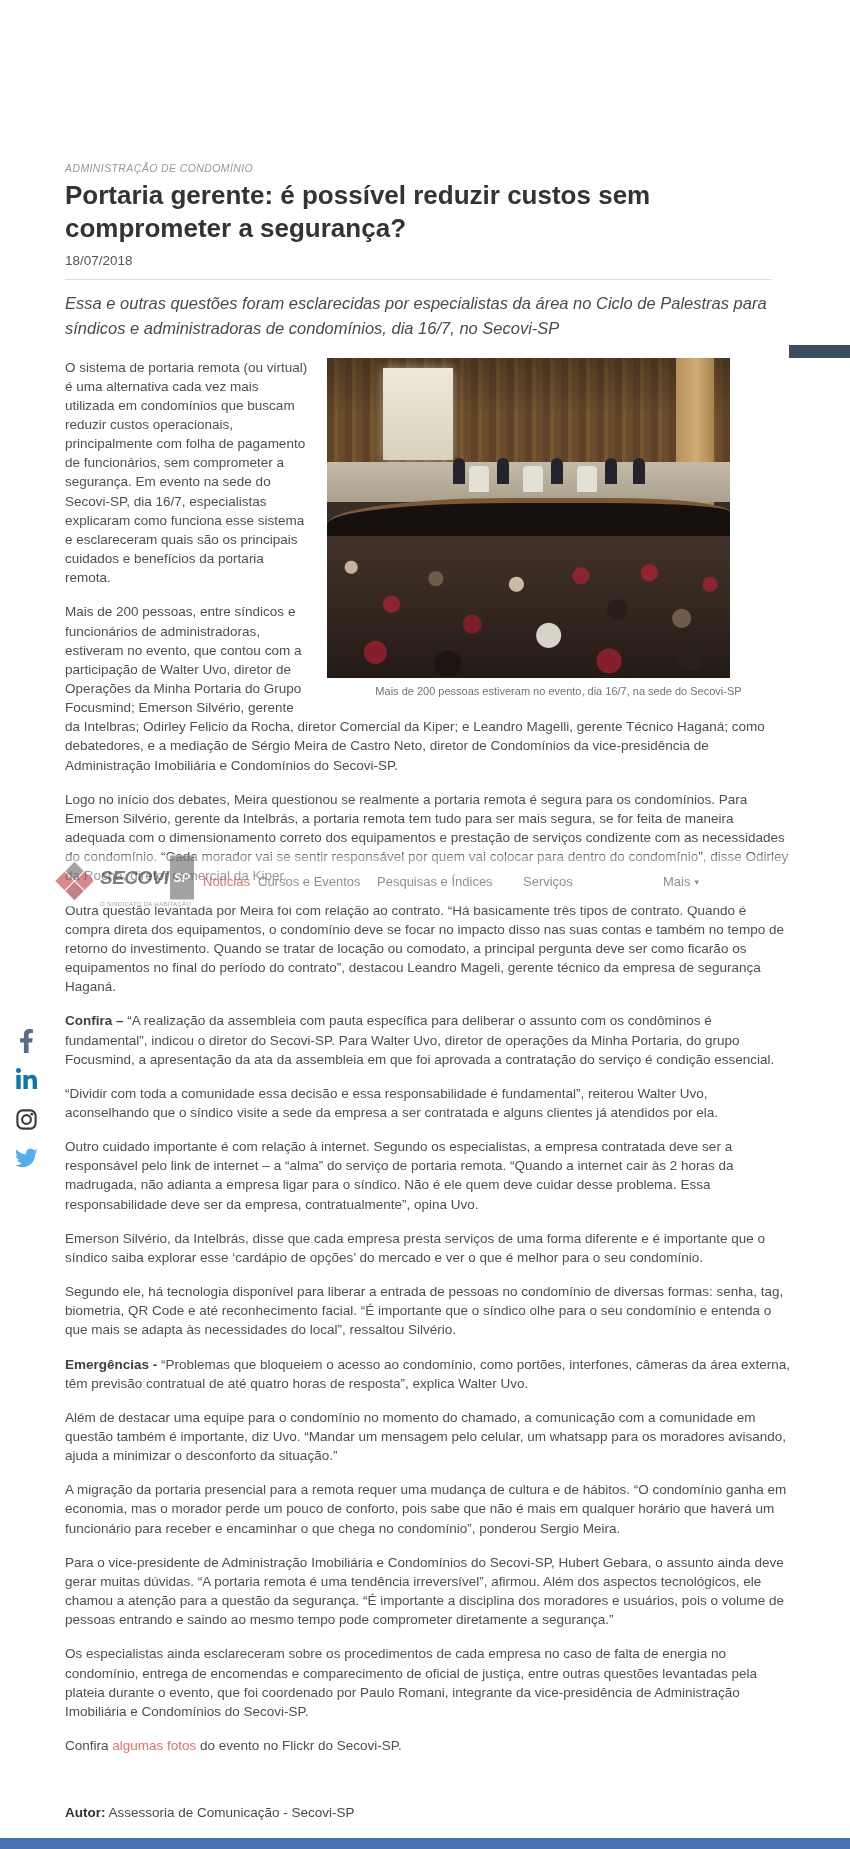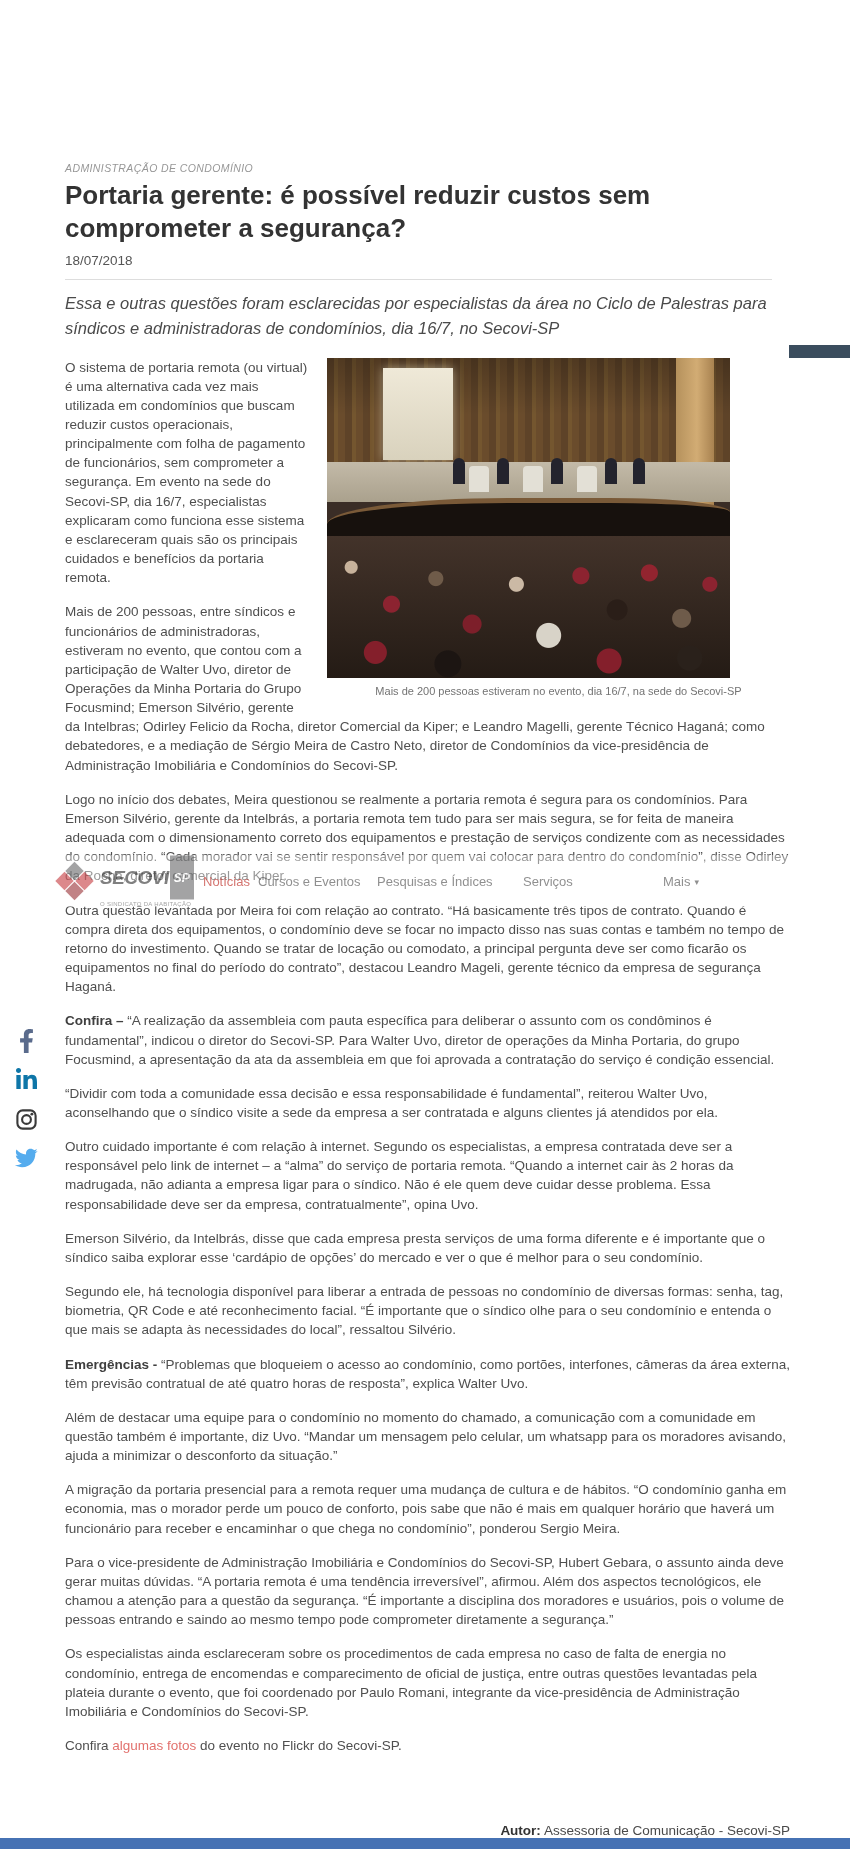--- a/index.html
+++ b/index.html
@@ -12,21 +12,21 @@
   h1.title { margin-top:5px; font-size:26px; line-height:1.25; font-weight:600; color:#333; max-width:700px; }
   .date { margin-top:9px; font-size:13.5px; color:#555; }
   hr.divider { border:none; border-top:1px solid #ddd; margin-top:11px; }
   .lead { margin-top:11px; font-size:16.5px; font-style:italic; color:#4a4a4a; line-height:1.5; max-width:720px; }
 
   .article-body { margin-top:17px; width:725px; color:#4f4f4f; font-size:13.5px; line-height:1.42; }
   .article-body:after { content:""; display:block; clear:both; }
   p.para { margin-bottom:15px; }
   p.para strong { color:#3f3f3f; }
   a.photos-link { color:#e2726e; text-decoration:none; cursor:pointer; }
-  .author { margin-top:66px; color:#4a4a4a;text-align:right; }
+  .author { margin-top:48px; color:#4a4a4a; }
   .author strong { color:#333; }
 
   
   figure.photo-fig { float:right; width:463px; margin:0 0 4px 16px; }
   .photo { position:relative; width:403px; height:320px; overflow:hidden; background:#3a2d26; }
   .ph-wood { position:absolute; left:0; top:0; width:403px; height:142px;
     background:
       linear-gradient(rgba(0,0,0,.25), rgba(0,0,0,0) 40%),
       repeating-linear-gradient(90deg, #5e4328 0 7px, #74562f 7px 11px, #6a4c2c 11px 18px); }
   .ph-screen { position:absolute; left:56px; top:10px; width:70px; height:92px; background:linear-gradient(#efe9d8,#d9d2bd); box-shadow:0 0 10px rgba(255,250,220,.5); }

